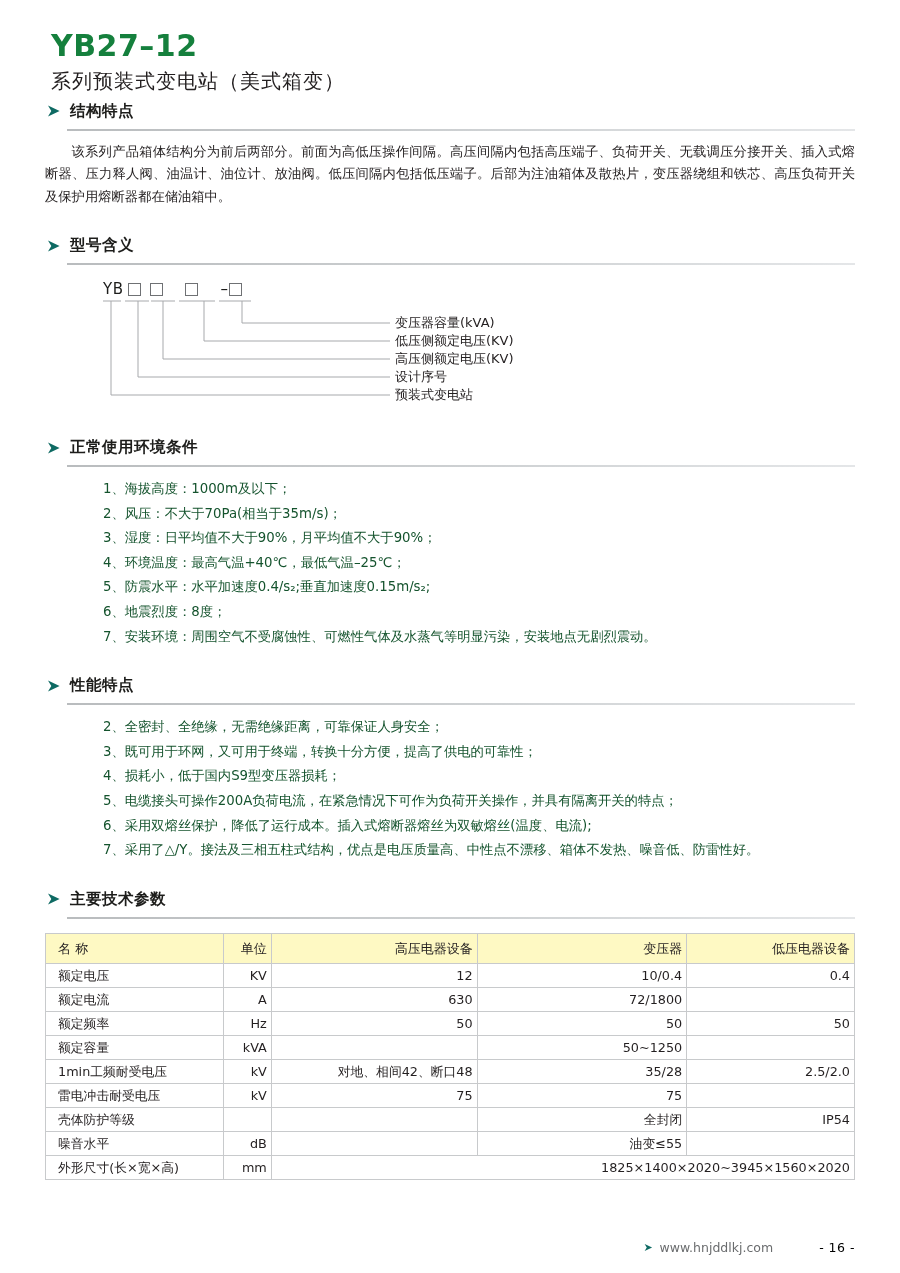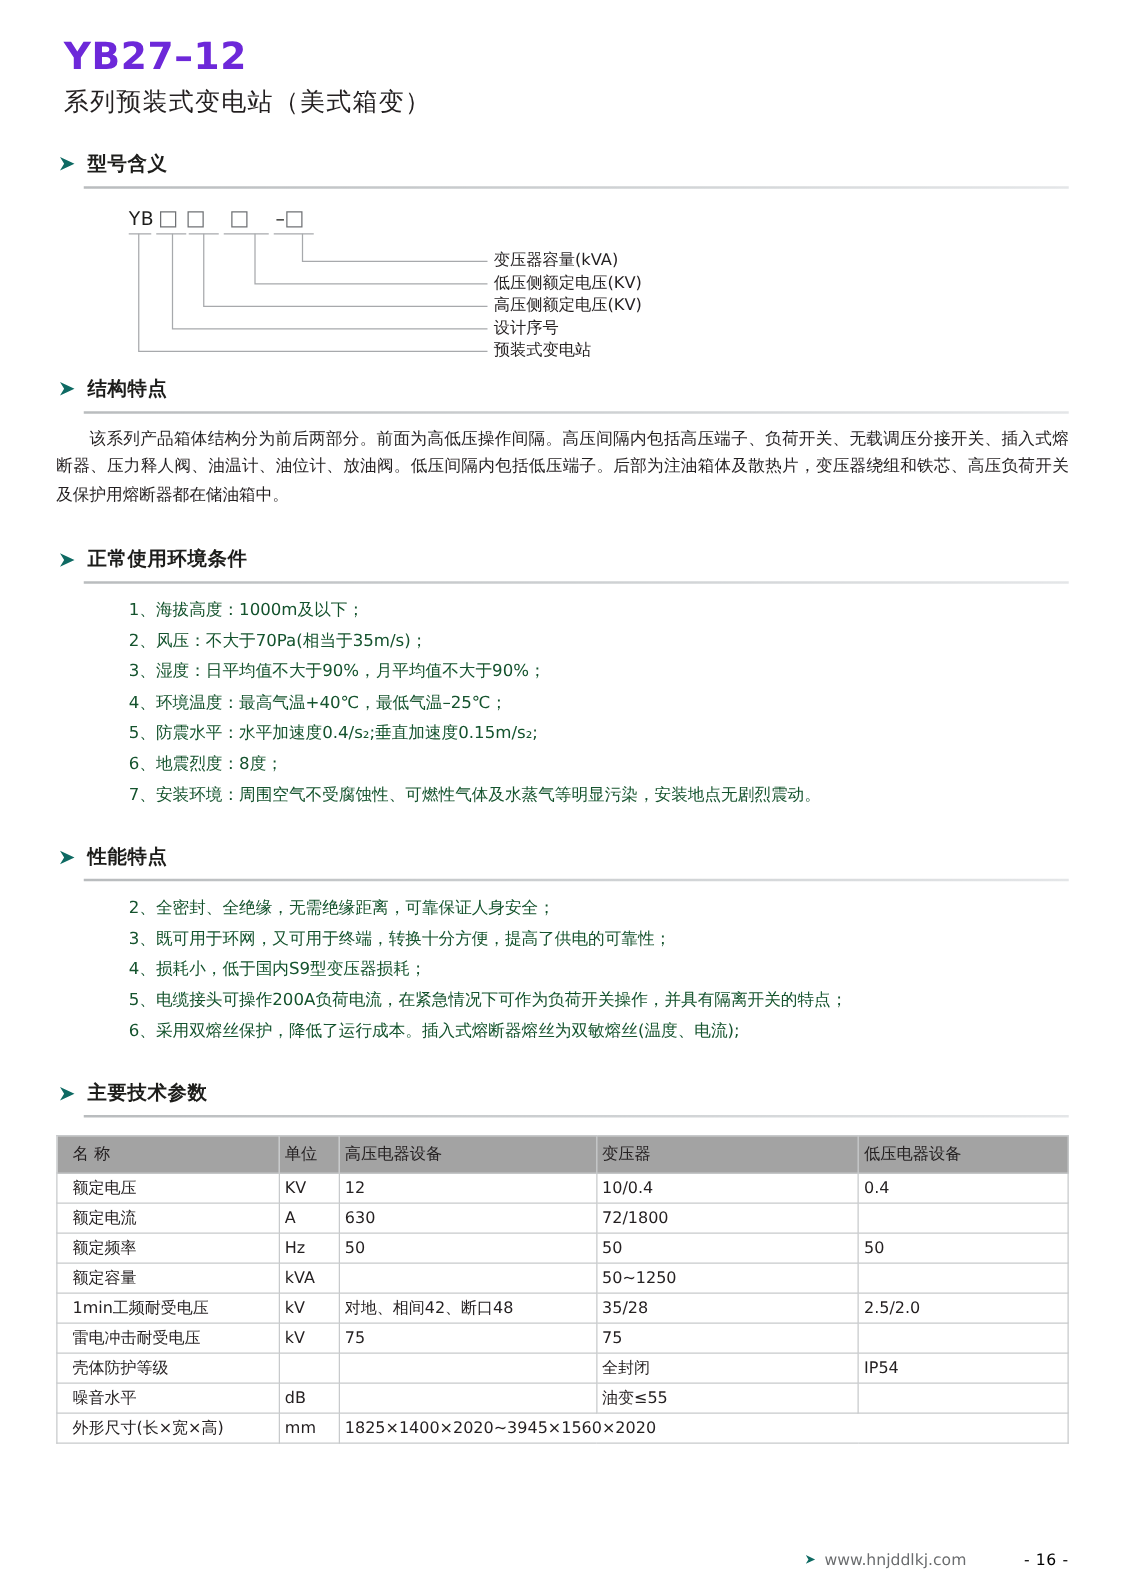--- a/index.html
+++ b/index.html
@@ -14,21 +14,21 @@
     overflow: hidden;
   }
 
   .page { position: relative; width: 900px; height: 1273px; padding: 0 45px; }
 
   
   .title-block { padding-top: 30px; }
   .main-title {
     font-size: 30px;
     font-weight: bold;
-    color: #6d28d9;
+    color: #15803d;
     letter-spacing: 0.5px;
     line-height: 1.05;
     margin: 0 0 6px 6px;
   }
   .sub-title {
     font-size: 20px;
     font-weight: normal;
     color: #231f20;
     margin: 0 0 0 6px;
     letter-spacing: 1px;
@@ -119,27 +119,27 @@
   table.spec {
     width: 100%;
     border-collapse: collapse;
     font-size: 12.8px;
     color: #231f20;
   }
   table.spec th, table.spec td {
     border: 1px solid #c8cacc;
     height: 24px;
     padding: 1px 4px;
-    text-align: left;
+    text-align: right;
     font-weight: normal;
     line-height: 1.35;
     white-space: nowrap;
   }
   table.spec thead th {
-    background: #a3a3a3;
+    background: #fef9c3;
     height: 30px;
     font-size: 13px;
   }
   table.spec th.nm, table.spec td.nm { text-align: left; padding-left: 12px; }
   .col-nm  { width: 178px; }
   .col-un  { width: 48px; }
   .col-hv  { width: 206px; }
   .col-tr  { width: 210px; }
   .col-lv  { width: 168px; }
 
@@ -160,20 +160,31 @@
   .foot-page { color: #000000; letter-spacing: 0.5px; }
 </style>
 </head>
 <body>
 
 <div class="page">
 
   <div class="title-block">
     <div class="main-title">YB27–12</div>
     <div class="sub-title">系列预装式变电站（美式箱变）</div>
+  </div>
+
+  <div class="section" style="margin-top:6px;">
+    <div class="sec-head">
+      <svg class="arrow-icon" viewBox="0 0 14 14">
+        <path d="M1 1.6 L12.6 7 L1 12.4 L4.3 7 Z" fill="#0e6a63"></path>
+      </svg>
+      <span class="sec-title">结构特点</span>
+    </div>
+    <div class="sec-rule"></div>
+    <p class="para">该系列产品箱体结构分为前后两部分。前面为高低压操作间隔。高压间隔内包括高压端子、负荷开关、无载调压分接开关、插入式熔断器、压力释人阀、油温计、油位计、放油阀。低压间隔内包括低压端子。后部为注油箱体及散热片，变压器绕组和铁芯、高压负荷开关及保护用熔断器都在储油箱中。</p>
   </div>
 
   <div class="section">
     <div class="sec-head">
       <svg class="arrow-icon" viewBox="0 0 14 14">
         <path d="M1 1.6 L12.6 7 L1 12.4 L4.3 7 Z" fill="#0e6a63"></path>
       </svg>
       <span class="sec-title">型号含义</span>
     </div>
     <div class="sec-rule"></div>
@@ -214,31 +225,20 @@
       </svg>
 
       <div class="dia-label" style="left:350px; top:37px;">变压器容量(kVA)</div>
       <div class="dia-label" style="left:350px; top:55px;">低压侧额定电压(KV)</div>
       <div class="dia-label" style="left:350px; top:73px;">高压侧额定电压(KV)</div>
       <div class="dia-label" style="left:350px; top:91px;">设计序号</div>
       <div class="dia-label" style="left:350px; top:109px;">预装式变电站</div>
     </div>
   </div>
 
-  <div class="section" style="margin-top:6px;">
-    <div class="sec-head">
-      <svg class="arrow-icon" viewBox="0 0 14 14">
-        <path d="M1 1.6 L12.6 7 L1 12.4 L4.3 7 Z" fill="#0e6a63"></path>
-      </svg>
-      <span class="sec-title">结构特点</span>
-    </div>
-    <div class="sec-rule"></div>
-    <p class="para">该系列产品箱体结构分为前后两部分。前面为高低压操作间隔。高压间隔内包括高压端子、负荷开关、无载调压分接开关、插入式熔断器、压力释人阀、油温计、油位计、放油阀。低压间隔内包括低压端子。后部为注油箱体及散热片，变压器绕组和铁芯、高压负荷开关及保护用熔断器都在储油箱中。</p>
-  </div>
-
   <div class="section" style="margin-top:28px;">
     <div class="sec-head">
       <svg class="arrow-icon" viewBox="0 0 14 14">
         <path d="M1 1.6 L12.6 7 L1 12.4 L4.3 7 Z" fill="#0e6a63"></path>
       </svg>
       <span class="sec-title">正常使用环境条件</span>
     </div>
     <div class="sec-rule"></div>
     <ol class="plain">
       <li>1、海拔高度：1000m及以下；</li>
@@ -258,20 +258,21 @@
       </svg>
       <span class="sec-title">性能特点</span>
     </div>
     <div class="sec-rule"></div>
     <ol class="plain">
       <li>2、全密封、全绝缘，无需绝缘距离，可靠保证人身安全；</li>
       <li>3、既可用于环网，又可用于终端，转换十分方便，提高了供电的可靠性；</li>
       <li>4、损耗小，低于国内S9型变压器损耗；</li>
       <li>5、电缆接头可操作200A负荷电流，在紧急情况下可作为负荷开关操作，并具有隔离开关的特点；</li>
       <li>6、采用双熔丝保护，降低了运行成本。插入式熔断器熔丝为双敏熔丝(温度、电流);</li>
+      <li>7、采用了△/Y。接法及三相五柱式结构，优点是电压质量高、中性点不漂移、箱体不发热、噪音低、防雷性好。</li>
     </ol>
   </div>
 
   <div class="section" style="margin-top:26px;">
     <div class="sec-head">
       <svg class="arrow-icon" viewBox="0 0 14 14">
         <path d="M1 1.6 L12.6 7 L1 12.4 L4.3 7 Z" fill="#0e6a63"></path>
       </svg>
       <span class="sec-title">主要技术参数</span>
     </div>

